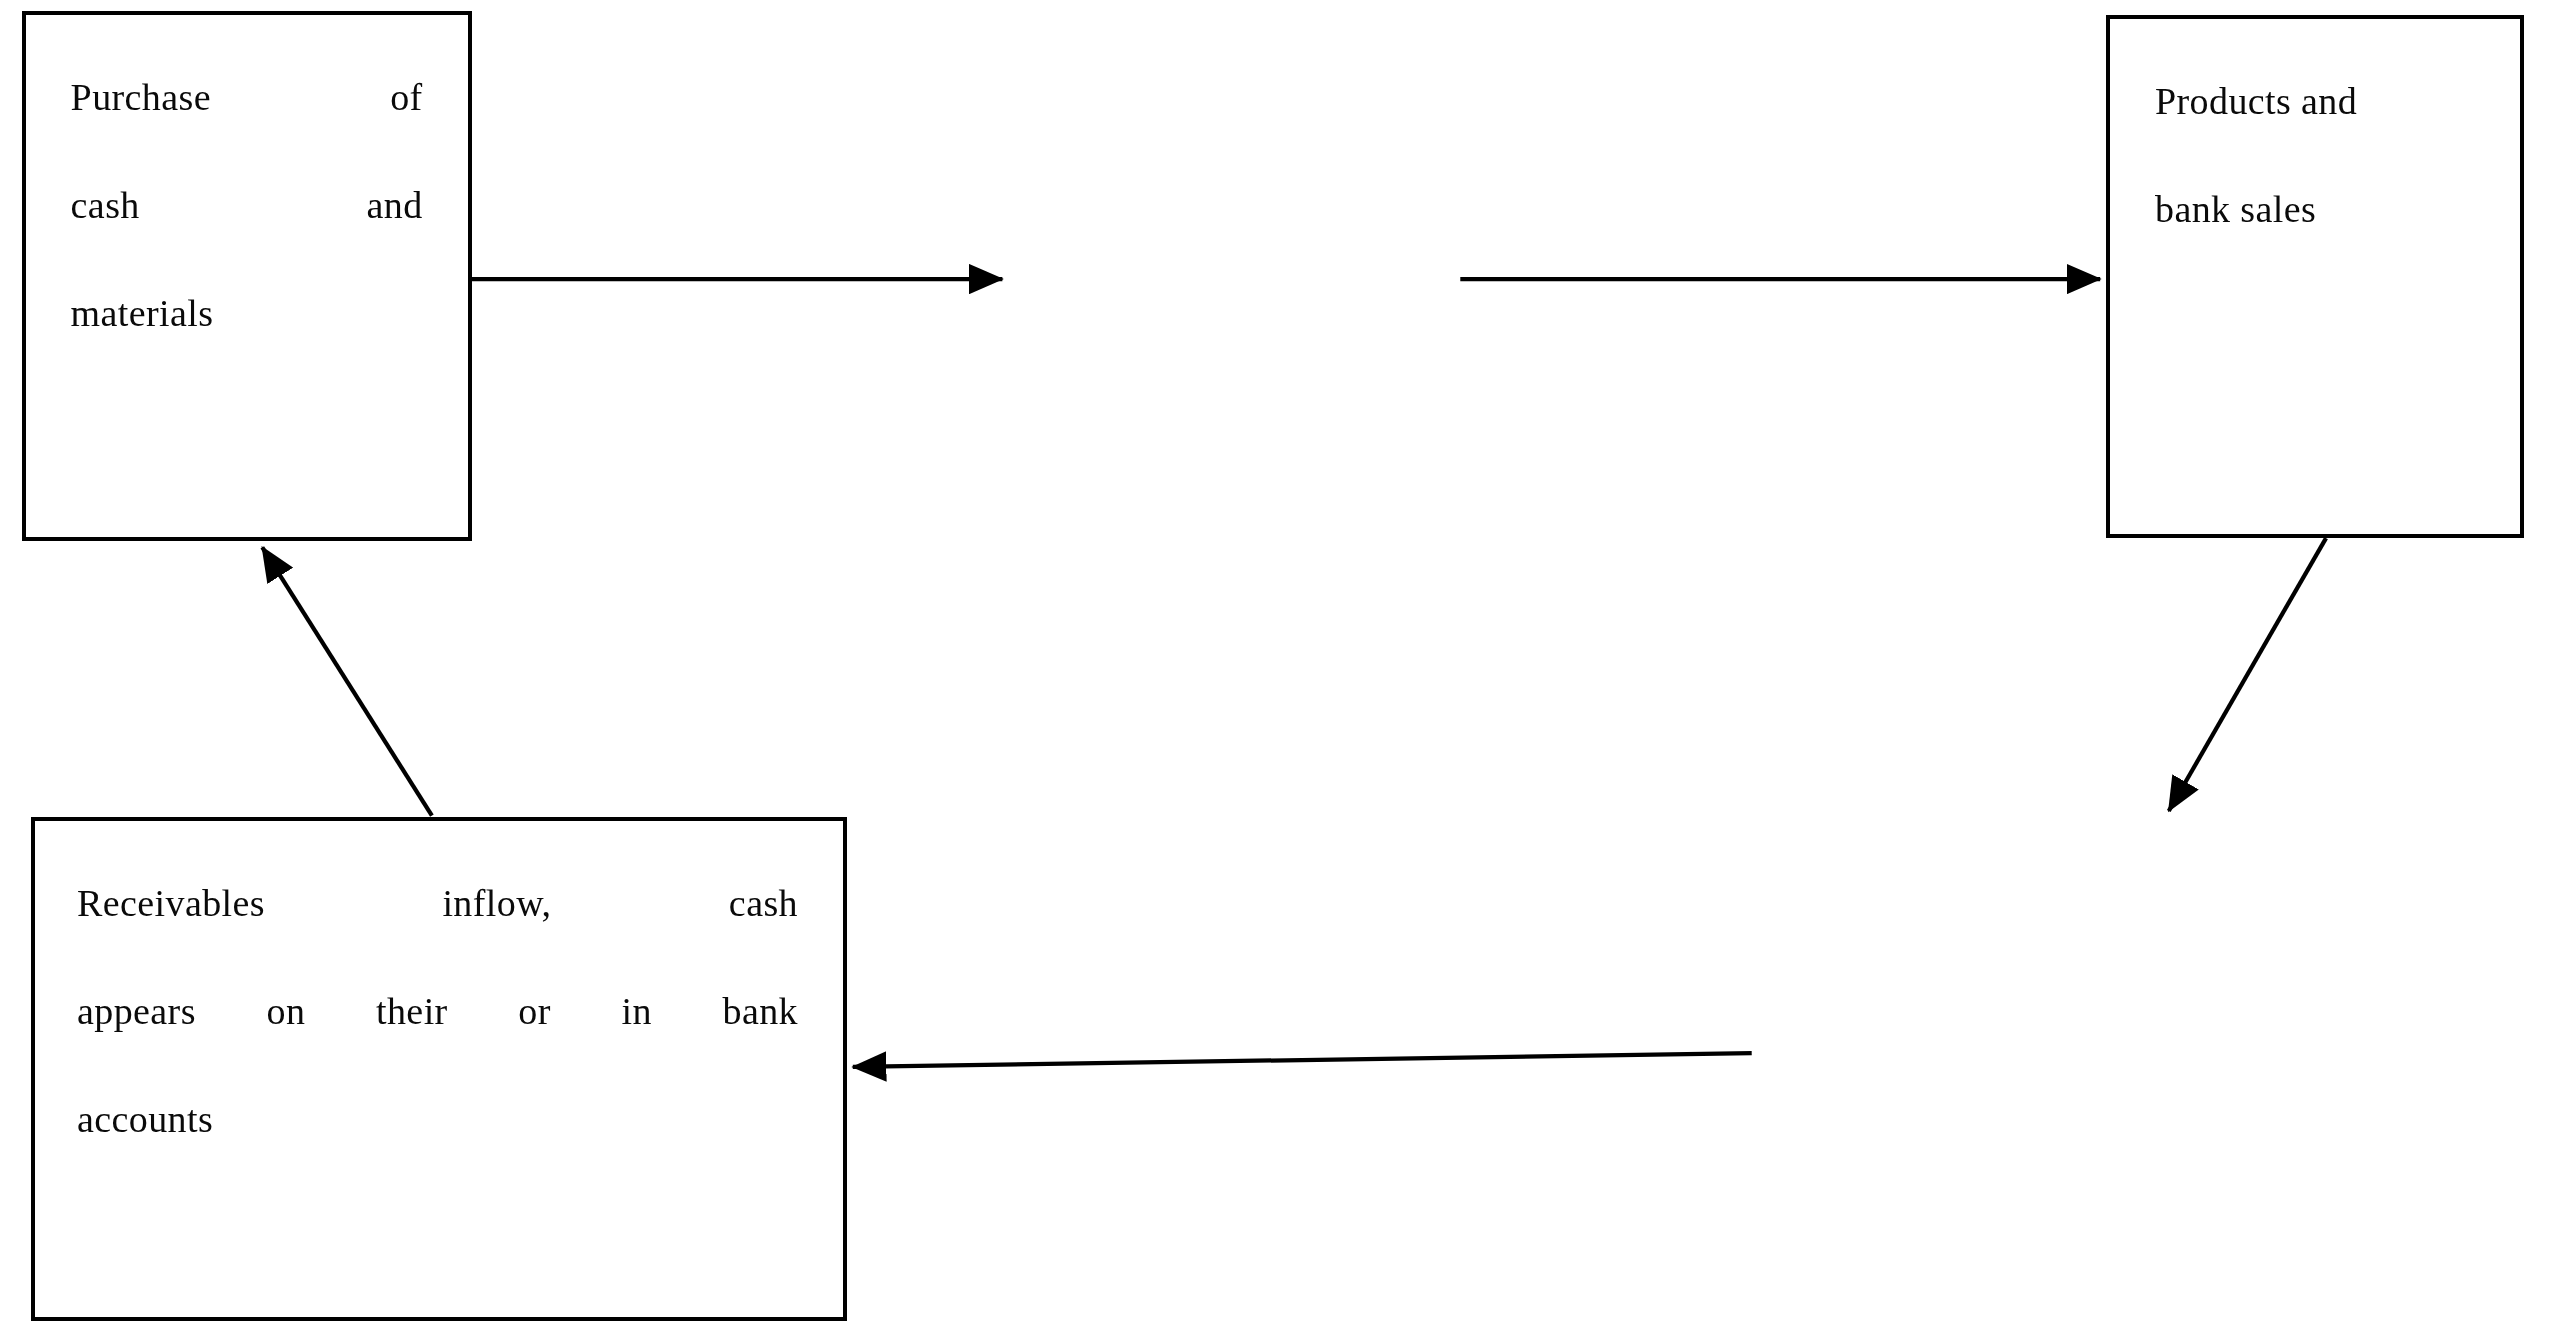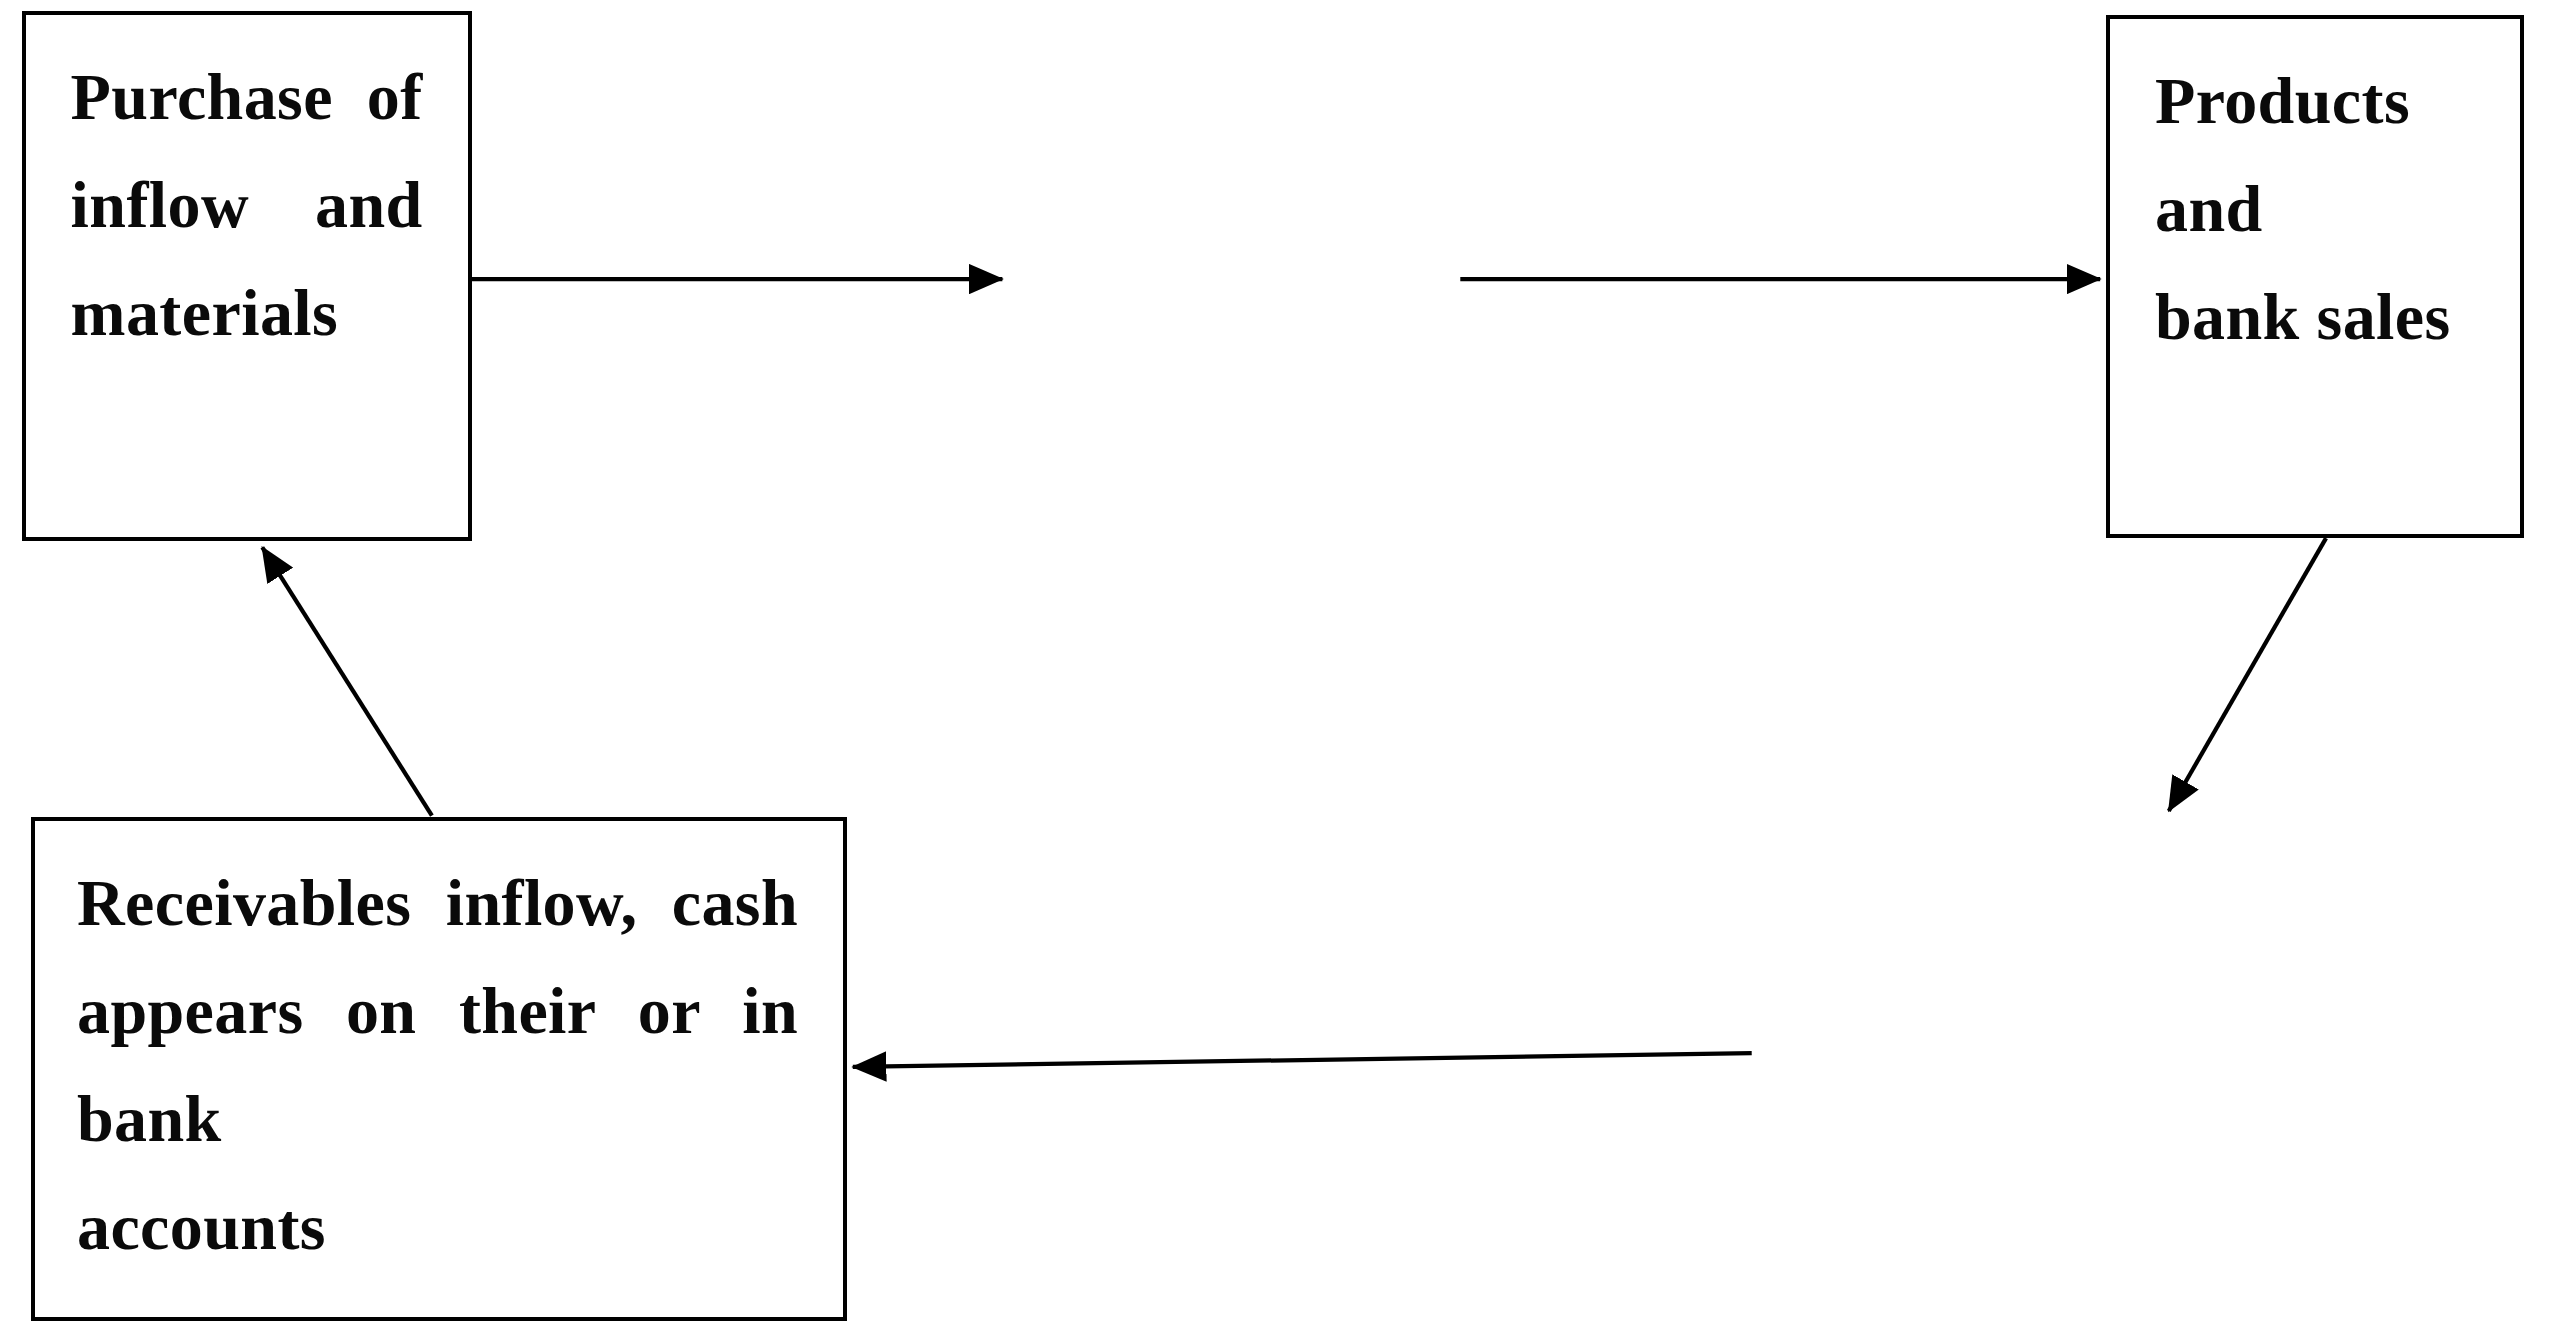--- a/index.html
+++ b/index.html
@@ -15,24 +15,23 @@
     font-family: "Liberation Serif", "DejaVu Serif", serif;
     color: #0a0a0a;
     overflow: hidden;
   }
   .node {
     position: absolute;
     box-sizing: border-box;
     border: 4.6px solid #000000;
     background: #ffffff;
     padding: 28px 45px;
-    font-size: 66px;
+    font-size: 38px;
     line-height: 108px;
     letter-spacing: 0.4px;
-    font-weight: bold;
   }
   .node .line {
     text-align: justify;
     text-align-last: justify;
   }
   .node .line.last,
   .node .line.plain {
     text-align: left;
     text-align-last: left;
   }
@@ -67,21 +66,21 @@
     </defs>
     <line x1="612" y1="362" x2="1300" y2="362" marker-end="url(#arrowhead)"></line>
     <line x1="1894" y1="362" x2="2724" y2="362" marker-end="url(#arrowhead)"></line>
     <line x1="3017" y1="698" x2="2813" y2="1052" marker-end="url(#arrowhead)"></line>
     <line x1="2272" y1="1366" x2="1106" y2="1384" marker-end="url(#arrowhead)"></line>
     <line x1="560" y1="1058" x2="340" y2="710" marker-end="url(#arrowhead)"></line>
   </svg>
 
   <div class="node" id="node-purchase">
     <div class="line">Purchase of</div>
-    <div class="line">inflow and</div>
+    <div class="line">cash and</div>
     <div class="line last">materials</div>
   </div>
 
 
   <div class="node" id="node-products">
     <div class="line plain">Products and</div>
     <div class="line plain">bank sales</div>
   </div>
 
 

